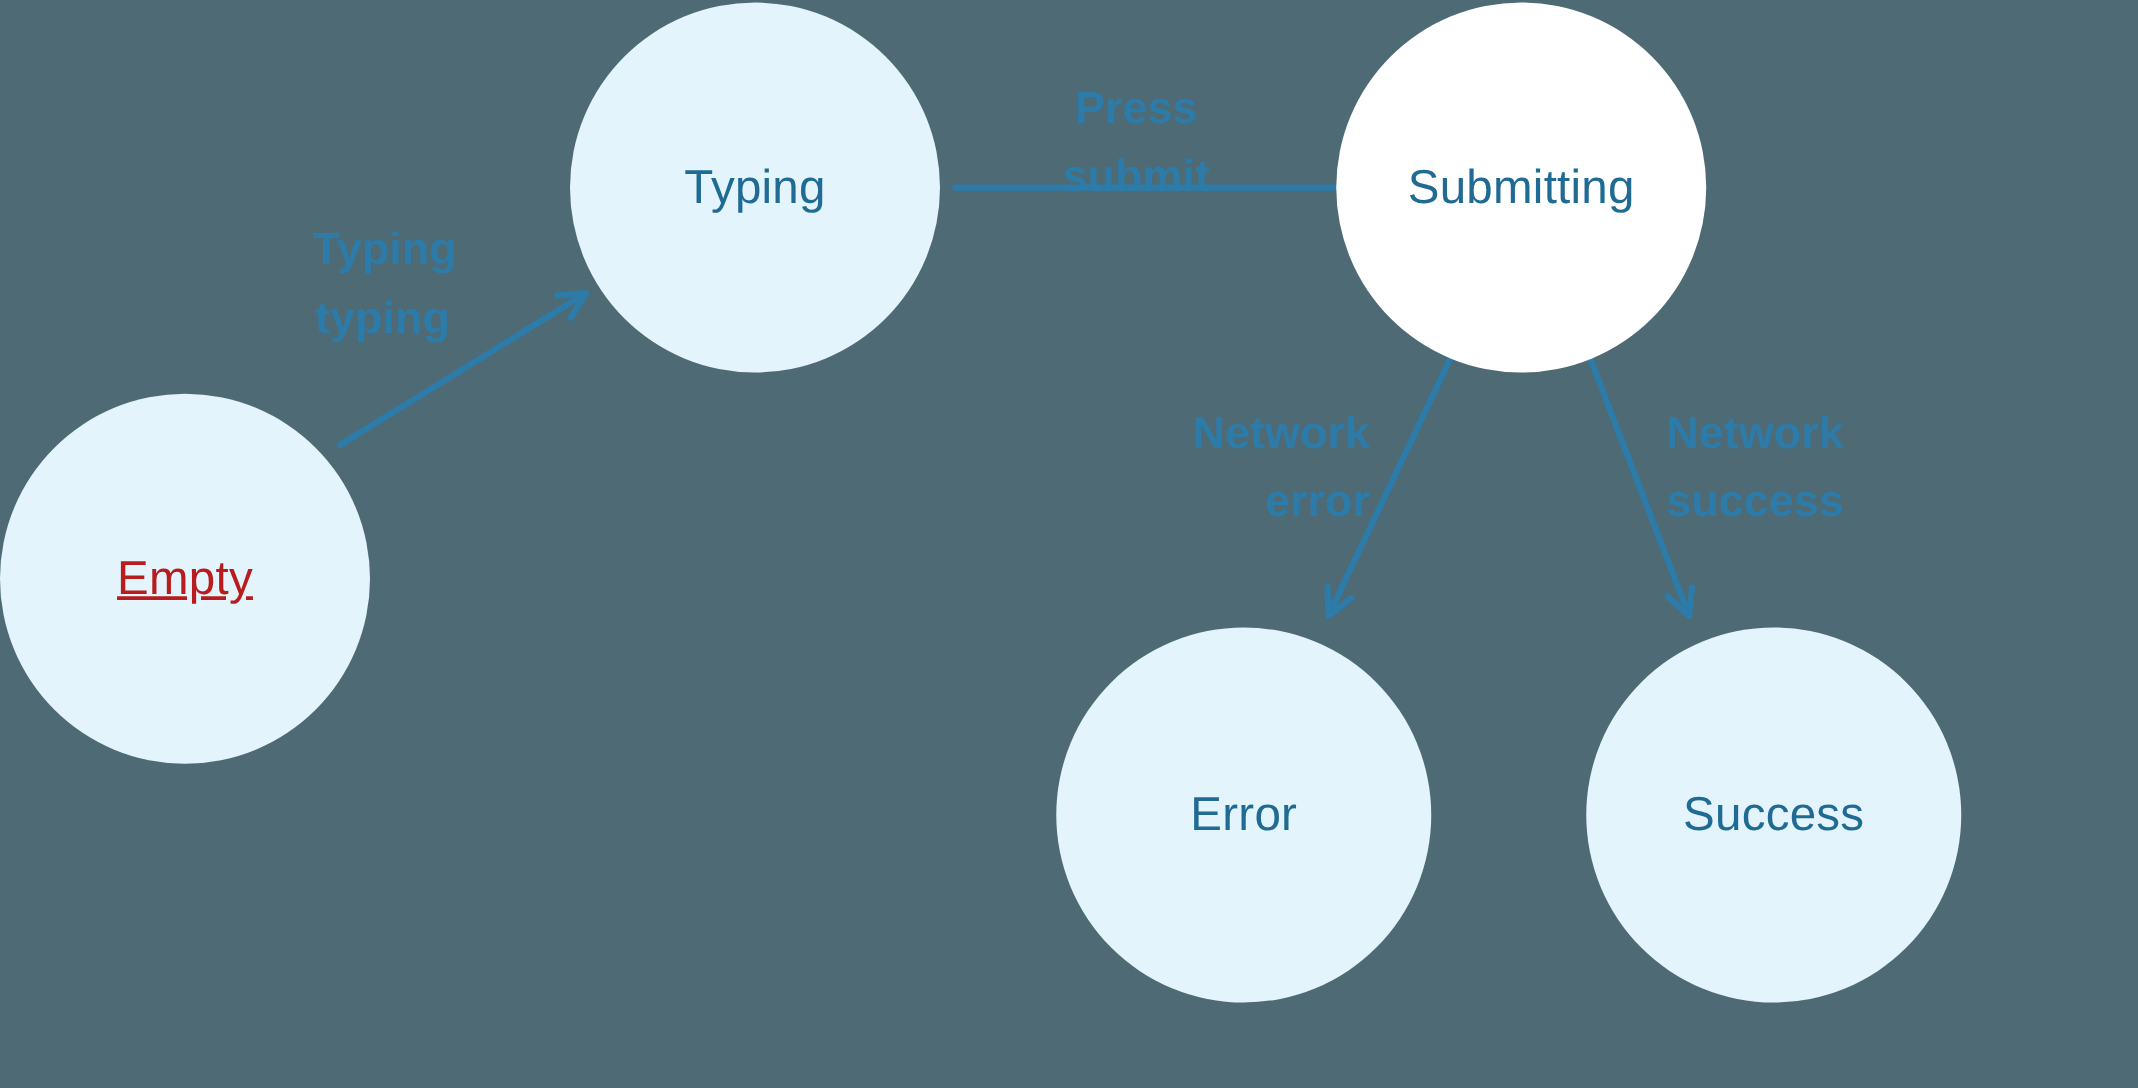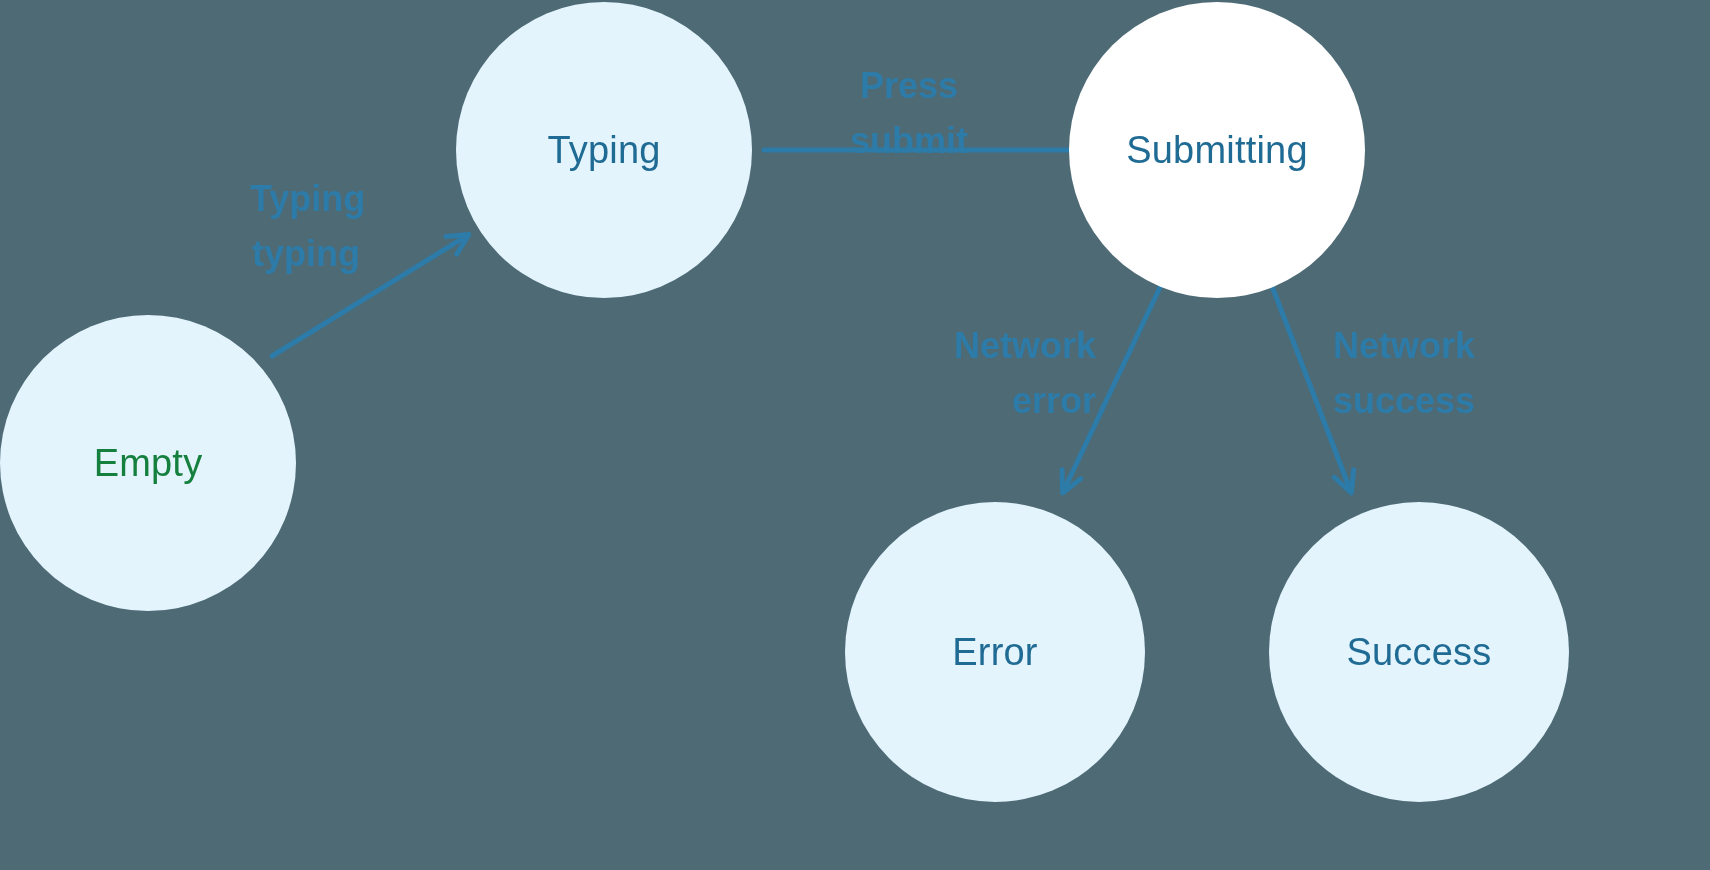--- a/index.html
+++ b/index.html
@@ -65,21 +65,21 @@
     <g id="edge-paths">
         <line x1="272" y1="356" x2="468" y2="235" stroke="#2d7ba8" stroke-width="5" stroke-linecap="round" marker-end="url(#arrowhead)"></line>
         <line x1="764" y1="150" x2="1148" y2="150" stroke="#2d7ba8" stroke-width="5" stroke-linecap="round" marker-end="url(#arrowhead)"></line>
         <line x1="1163" y1="281" x2="1063" y2="492" stroke="#2d7ba8" stroke-width="5" stroke-linecap="round" marker-end="url(#arrowhead)"></line>
         <line x1="1270" y1="281" x2="1351" y2="492" stroke="#2d7ba8" stroke-width="5" stroke-linecap="round" marker-end="url(#arrowhead)"></line>
       </g>
   </svg>
 
   <div id="node-layer">
       <div class="state-node" style="left: 0px; top: 315px; width: 296px; height: 296px; background: rgb(227, 244, 253);">
-        <span class="state-label" style="color: #15803d;">Empty</span>
+        <span class="state-label" style="color: #b91c1c; text-decoration: underline;">Empty</span>
       </div>
       <div class="state-node" style="left: 456px; top: 2px; width: 296px; height: 296px; background: rgb(227, 244, 253);">
         <span class="state-label" style="color: rgb(31, 107, 148);">Typing</span>
       </div>
       <div class="state-node" style="left: 1069px; top: 2px; width: 296px; height: 296px; background: #ffffff;">
         <span class="state-label" style="color: rgb(31, 107, 148);">Submitting</span>
       </div>
       <div class="state-node" style="left: 845px; top: 502px; width: 300px; height: 300px; background: rgb(227, 244, 253);">
         <span class="state-label" style="color: rgb(31, 107, 148);">Error</span>
       </div>

